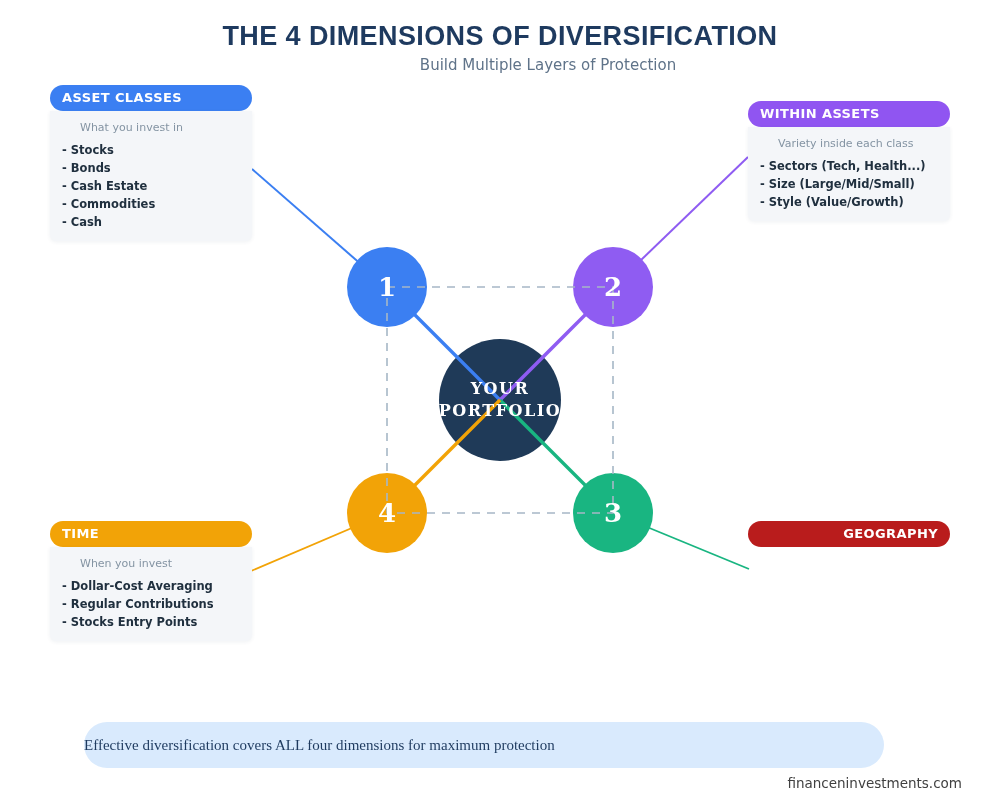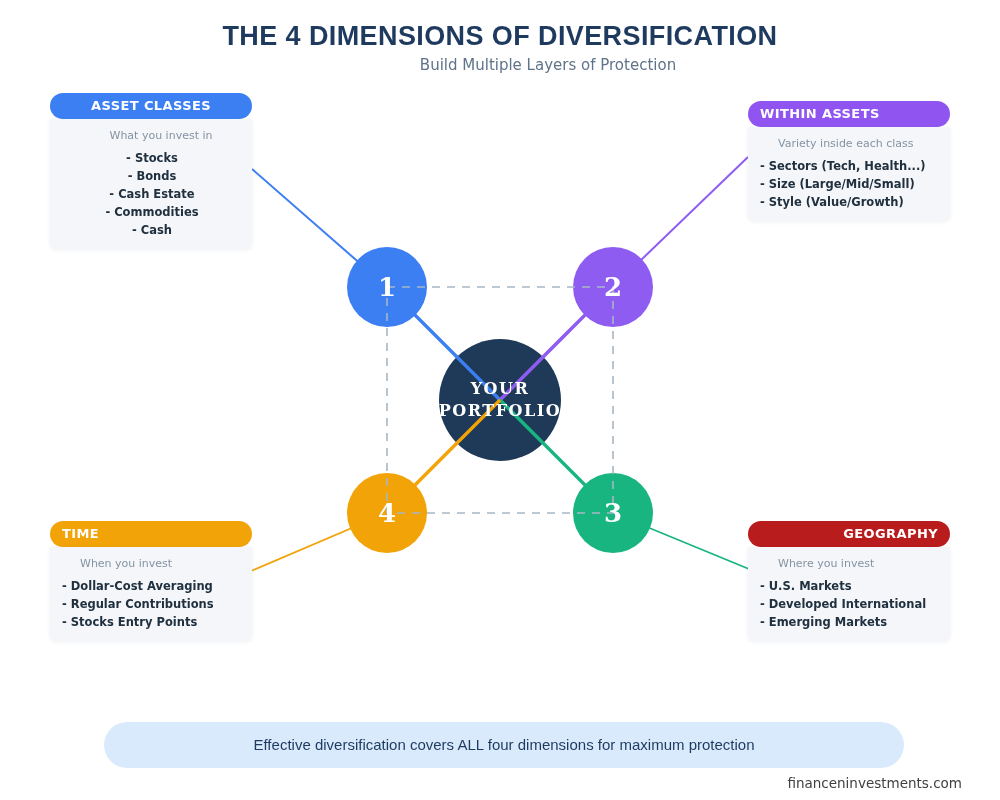--- a/index.html
+++ b/index.html
@@ -16,27 +16,27 @@
         line-height:26px;padding:0 12px;letter-spacing:0.4px;box-sizing:border-box;
         font-family:"DejaVu Sans",sans-serif;}
   .pill-1{background:#3b7ff2;}
   .pill-2{background:#9055f1;}
   .pill-3{background:#b91c1c;text-align:right;}
   .pill-4{background:#f2a307;}
   .card-body{background:#f4f6f9;padding:8px 10px 10px 12px;border-radius:0 0 6px 6px;
         box-shadow:0 1px 4px rgba(30,50,80,0.07);}
   .card-sub{font-size:11px;color:#8494a3;margin:2px 0 7px 18px;}
   .card-item{font-size:11.5px;color:#20303f;line-height:18px;white-space:nowrap;font-weight:bold;}
-  .tl{left:50px;top:93px;text-align:center;}
+  .tl{left:50px;top:85px;}
   .tr{left:748px;top:101px;}
   .bl{left:50px;top:521px;}
   .br{left:748px;top:521px;}
-  .banner{position:absolute;left:104px;top:722px;width:800px;height:46px;
-        background:#d9eafd;border-radius:23px;text-align:center;line-height:46px;
-        font-family:Liberation Sans, sans-serif;font-size:15px;color:#1e3a5f;z-index:2;}
+  .banner{position:absolute;left:84px;top:722px;width:800px;height:46px;
+        background:#d9eafd;border-radius:23px;line-height:46px;
+        font-family:Liberation Serif, serif;font-size:15px;color:#1e3a5f;z-index:2;}
   .footer{position:absolute;right:38px;top:775px;font-size:13.5px;color:#404040;z-index:2;}
   .num-text{font-family:"DejaVu Serif",serif;font-weight:bold;font-size:26px;fill:#ffffff;}
   .hub-text{font-family:"DejaVu Serif",serif;font-weight:bold;font-size:16px;fill:#ffffff;
         letter-spacing:1.5px;}
 </style>
 </head>
 <body>
 
 <div class="stage">
 
@@ -102,24 +102,18 @@
     <div class="card-body">
       <div class="card-sub">When you invest</div>
       <div class="card-item">- Dollar-Cost Averaging</div>
       <div class="card-item">- Regular Contributions</div>
       <div class="card-item">- Stocks Entry Points</div>
     </div>
   </div>
 
   <div class="card br">
     <div class="pill pill-3">GEOGRAPHY</div>
-    <div class="card-body">
-      <div class="card-sub">Where you invest</div>
-      <div class="card-item">- U.S. Markets</div>
-      <div class="card-item">- Developed International</div>
-      <div class="card-item">- Emerging Markets</div>
-    </div>
   </div>
 
   <div class="banner">Effective diversification covers ALL four dimensions for maximum protection</div>
   <div class="footer">financeninvestments.com</div>
 
 </div>
 
 </body></html>

